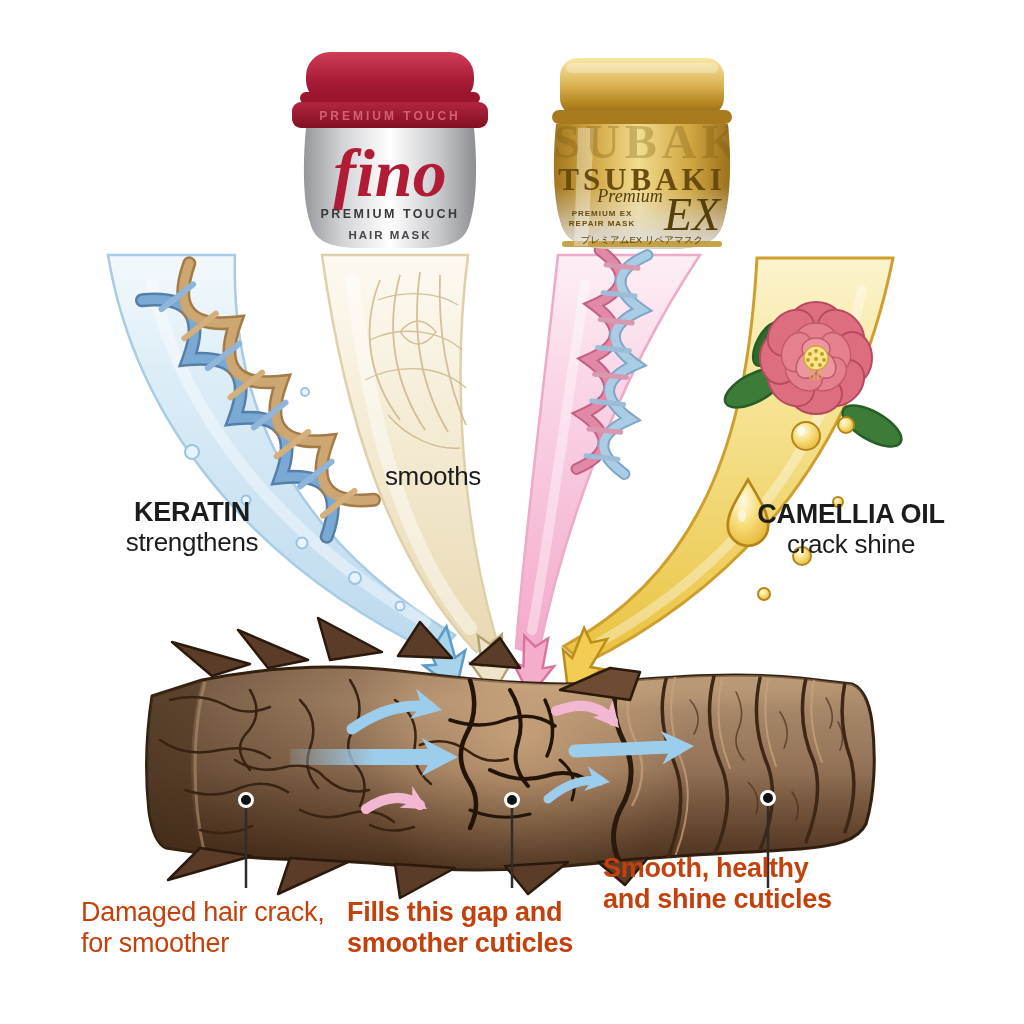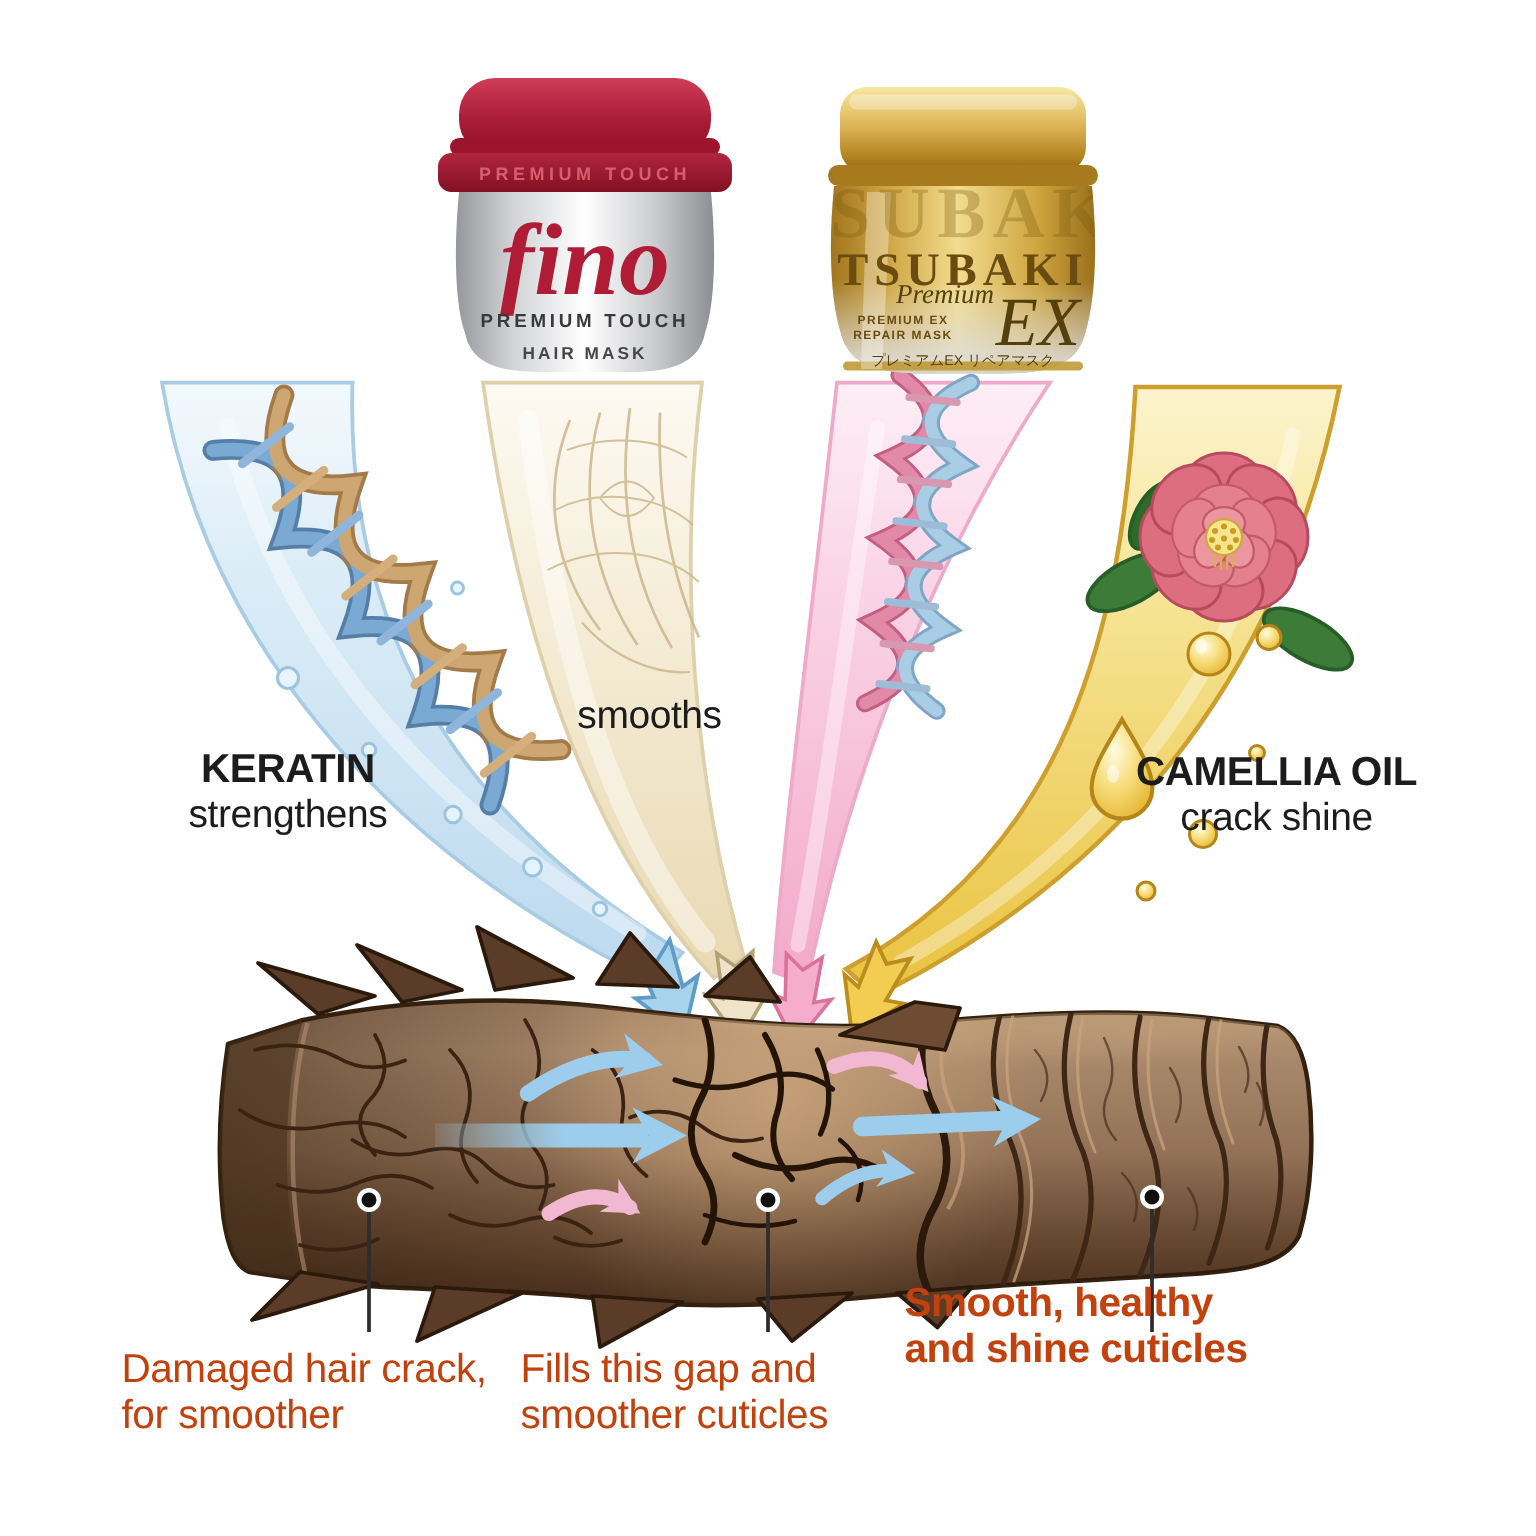--- a/index.html
+++ b/index.html
@@ -403,21 +403,21 @@
 </div>
 <div class="ing-label" style="left:711px;top:500px;">
   <div class="ing-name">CAMELLIA OIL</div>
   <div class="ing-benefit">crack shine</div>
 </div>
 
 <div class="callout-label" style="left:81px;top:897px;">
   <div>Damaged hair crack,</div>
   <div>for smoother</div>
 </div>
-<div class="callout-label" style="left:347px;top:897px;">
+<div class="callout-label" style="left:347px;top:897px;font-weight:bold;">
   <div>Fills this gap and</div>
   <div>smoother cuticles</div>
 </div>
 <div class="callout-label" style="left:603px;top:853px;font-weight:bold;">
   <div>Smooth, healthy</div>
   <div>and shine cuticles</div>
 </div>
 
 </div>
 

